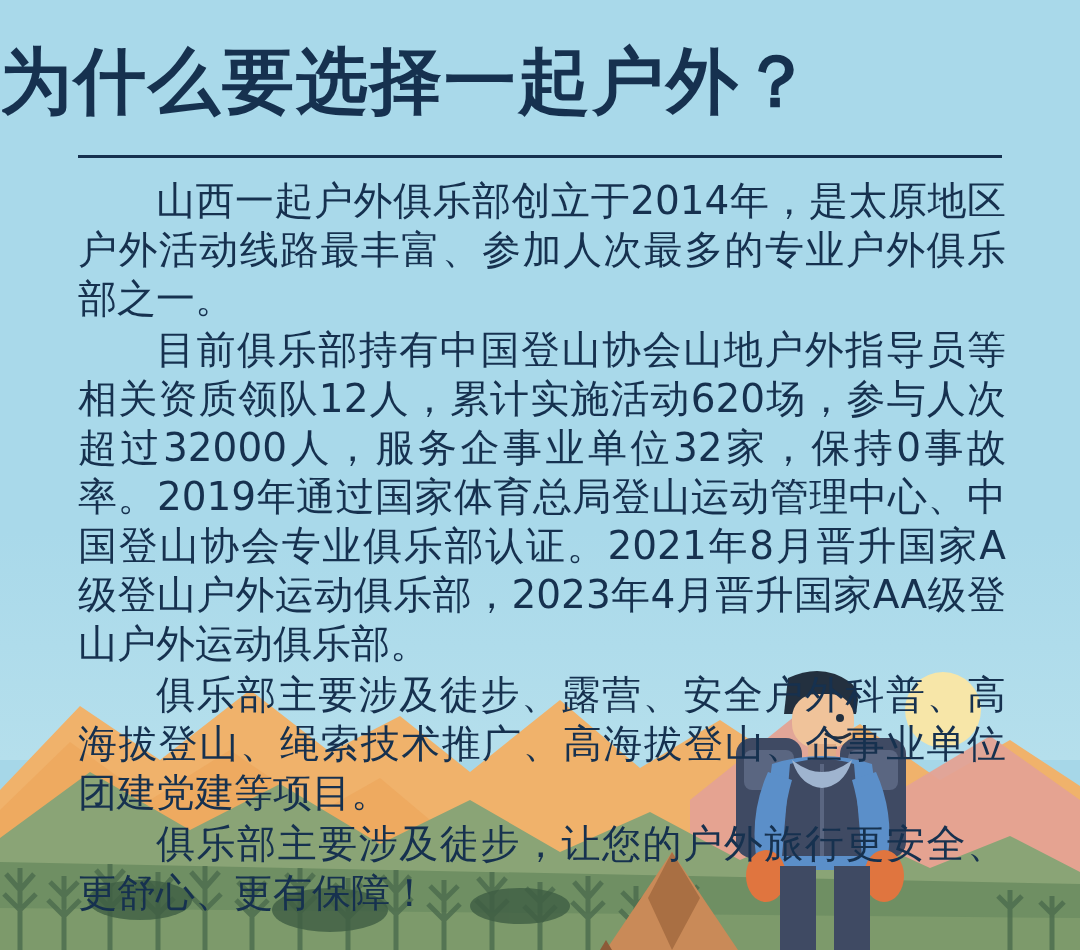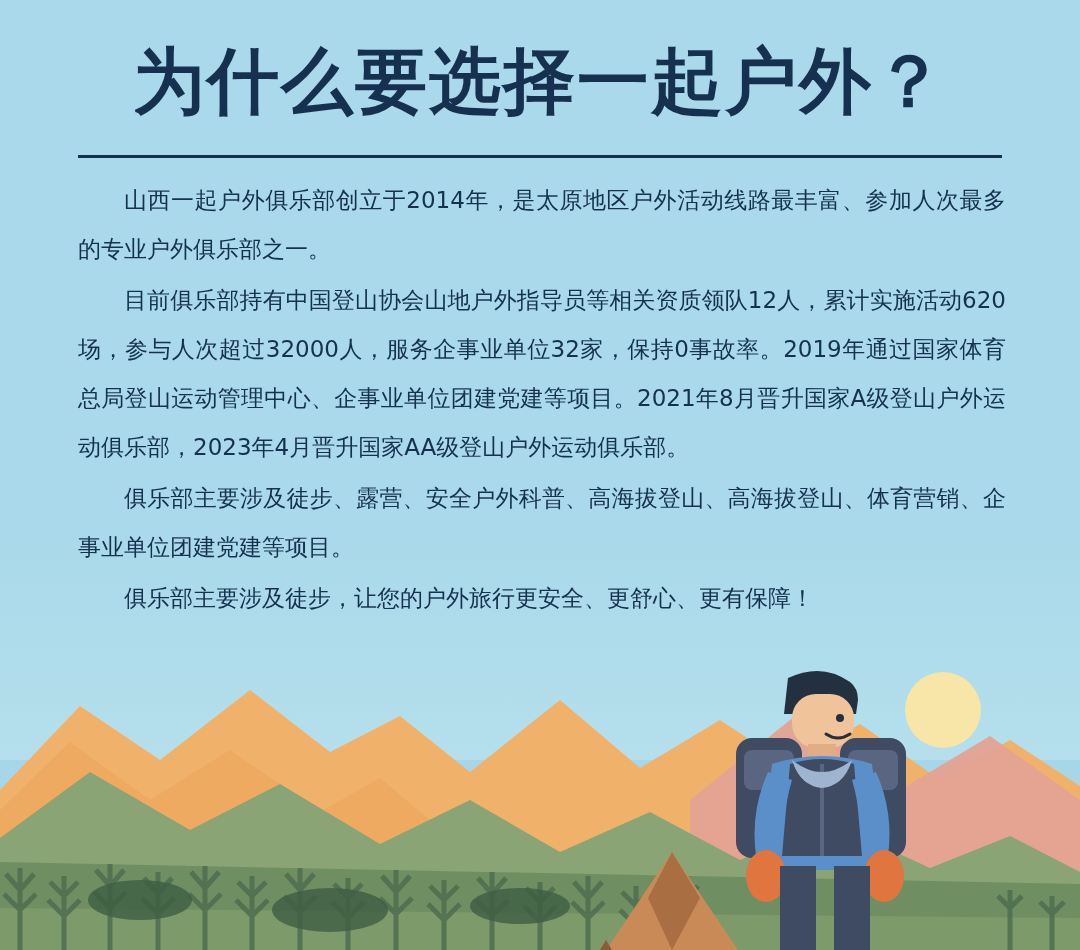--- a/index.html
+++ b/index.html
@@ -41,21 +41,20 @@
     border-radius: 50%;
     background: #f7e6a8;
   }
 
   
   .title {
     position: absolute;
     left: 0;
     top: 42px;
     width: 1080px;
-    text-align: center;
     font-family: "DejaVu Sans", "Liberation Sans", sans-serif;
     font-size: 72px;
     font-weight: bold;
     letter-spacing: 2px;
     color: #16314f;
     line-height: 1.1;
     white-space: nowrap;
   }
 
   .title-rule {
@@ -68,21 +67,21 @@
   }
 
   
   .body-text {
     position: absolute;
     left: 78px;
     top: 176px;
     width: 928px;
     color: #16314f;
     font-family: "DejaVu Sans", "Liberation Sans", sans-serif;
-    font-size: 23px;
+    font-size: 39px;
     line-height: 49px;
     text-align: justify;
     text-justify: inter-ideograph;
   }
   .body-text p {
     margin: 0 0 2px 0;
     text-indent: 2em;
   }
 
   
@@ -189,18 +188,18 @@
 
     <rect x="140" y="206" width="36" height="84" fill="#3f4a63"></rect>
     <rect x="194" y="206" width="36" height="84" fill="#3f4a63"></rect>
   </svg>
 
   <div class="title">为什么要选择一起户外？</div>
   <div class="title-rule"></div>
 
   <div class="body-text">
     <p>山西一起户外俱乐部创立于2014年，是太原地区户外活动线路最丰富、参加人次最多的专业户外俱乐部之一。</p>
-    <p>目前俱乐部持有中国登山协会山地户外指导员等相关资质领队12人，累计实施活动620场，参与人次超过32000人，服务企事业单位32家，保持0事故率。2019年通过国家体育总局登山运动管理中心、企事业单位团建党建等项目。2021年8月晋升国家A级登山户外运动俱乐部，2023年4月晋升国家AA级登山户外运动俱乐部。</p>
-    <p>俱乐部主要涉及徒步、露营、安全户外科普、高海拔登山、高海拔登山、体育营销、企事业单位团建党建等项目。</p>
+    <p>目前俱乐部持有中国登山协会山地户外指导员等相关资质领队12人，累计实施活动620场，参与人次超过32000人，服务企事业单位32家，保持0事故率。2019年通过国家体育总局登山运动管理中心、中国登山协会专业俱乐部认证。2021年8月晋升国家A级登山户外运动俱乐部，2023年4月晋升国家AA级登山户外运动俱乐部。</p>
+    <p>俱乐部主要涉及徒步、露营、安全户外科普、高海拔登山、绳索技术推广、高海拔登山、企事业单位团建党建等项目。</p>
     <p>俱乐部主要涉及徒步，让您的户外旅行更安全、更舒心、更有保障！</p>
   </div>
 
 </div>
 
 </body></html>

